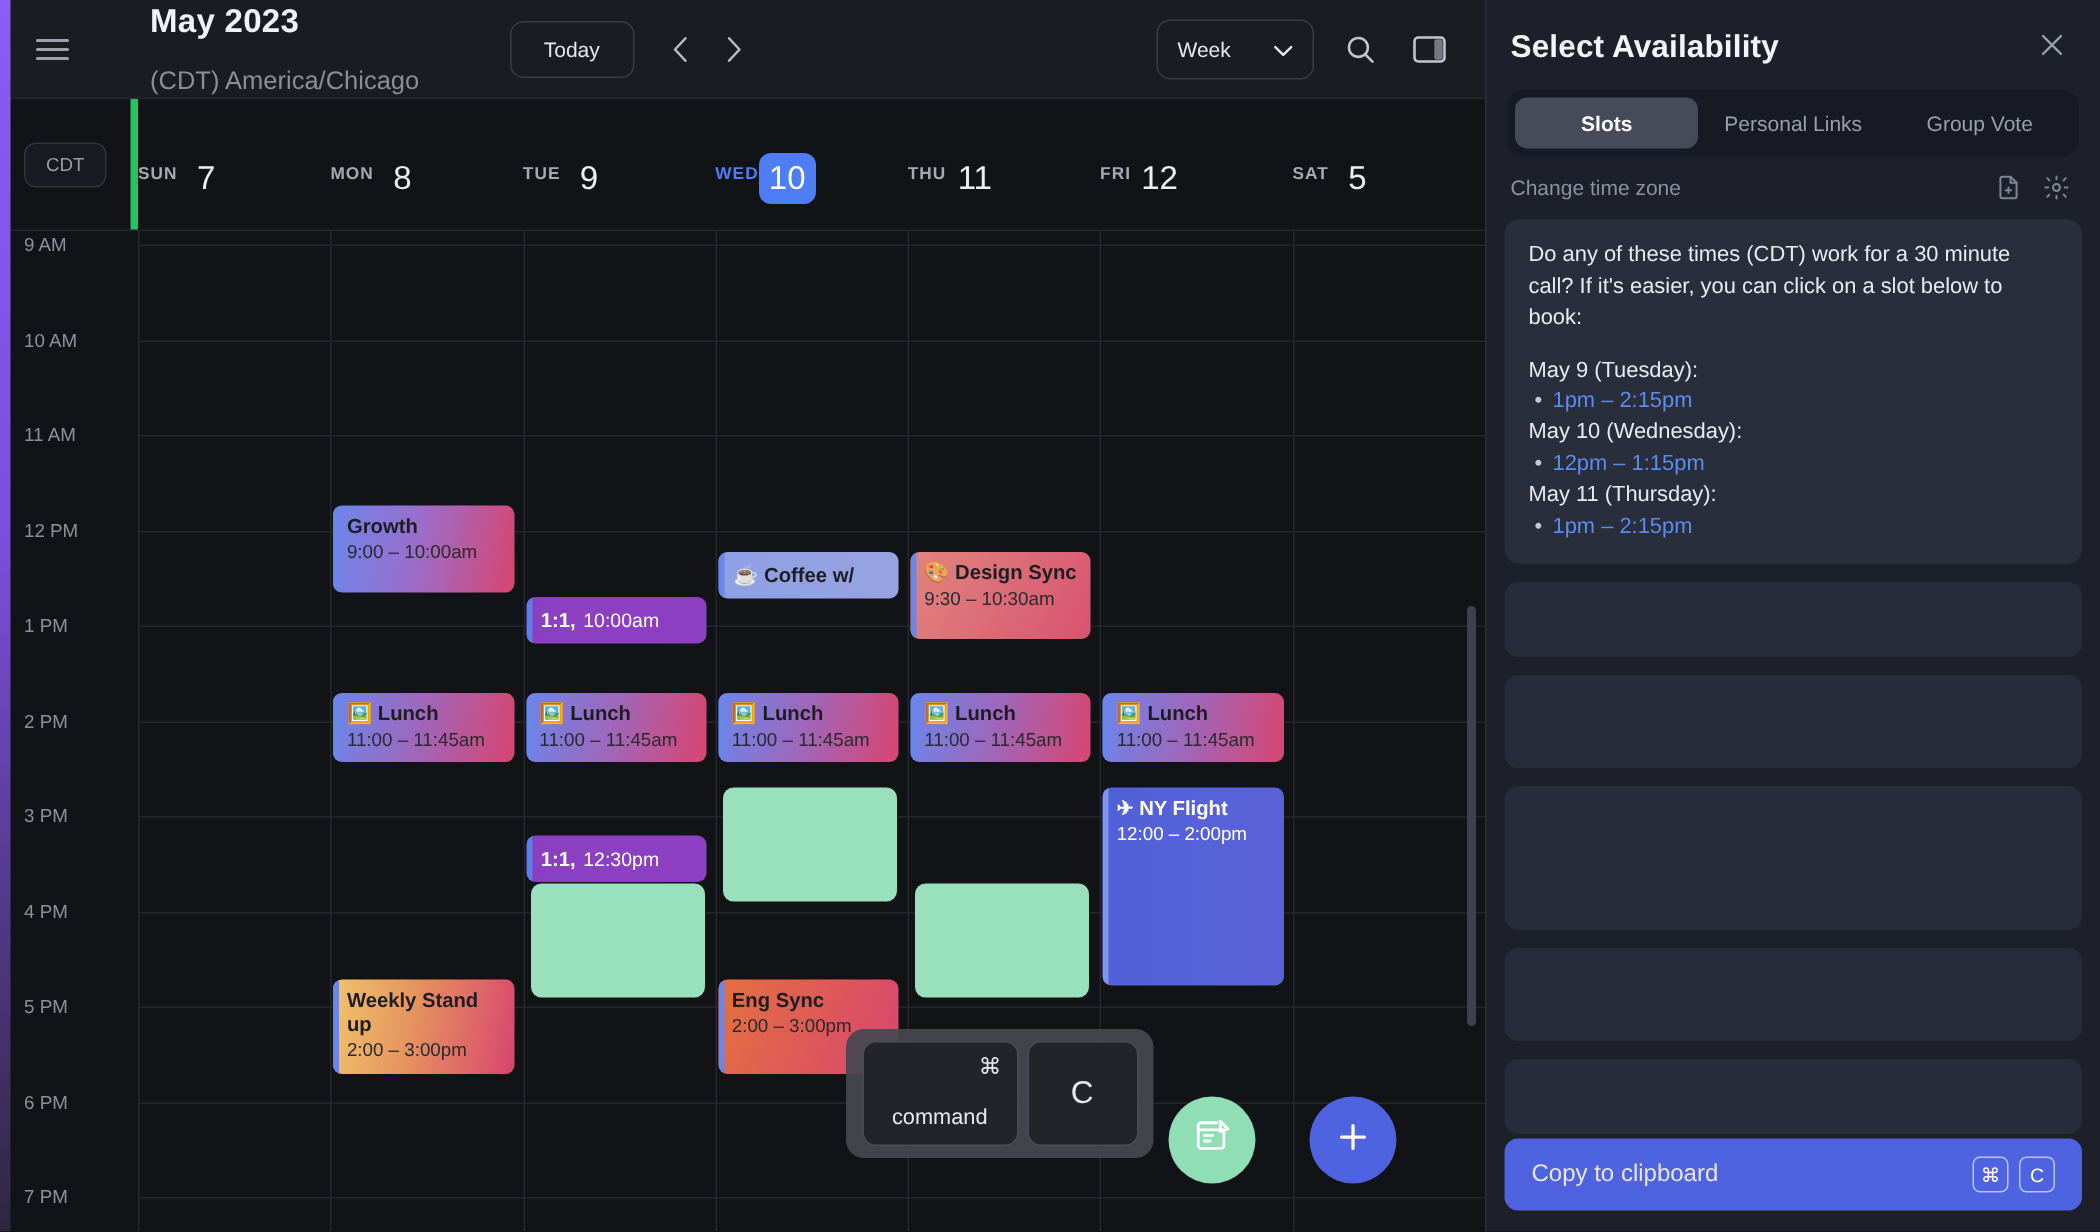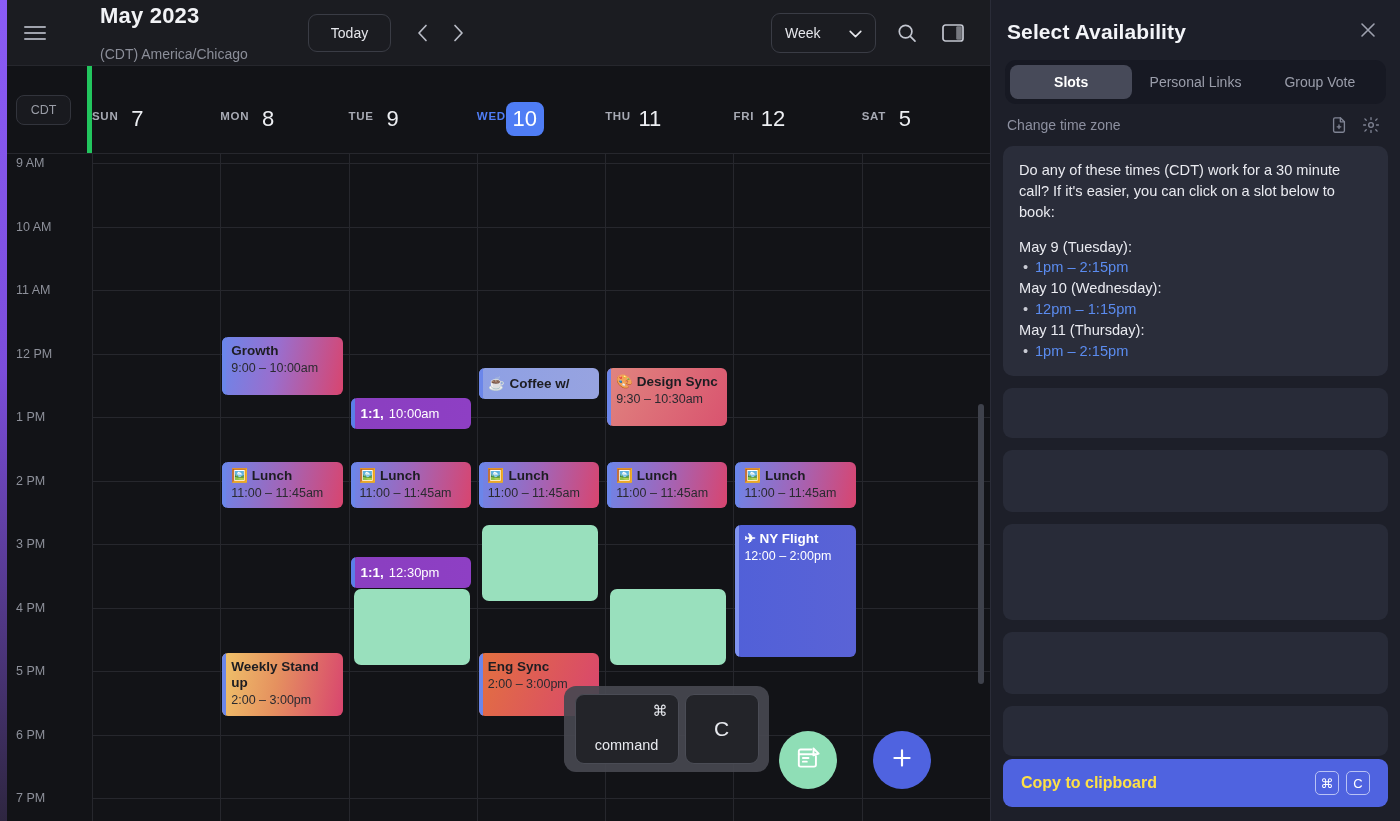--- a/index.html
+++ b/index.html
@@ -32,21 +32,21 @@
     border-bottom: 1px solid #26272d;
     z-index: 12;
   }
   .hamburger {
     width: 54px; display: flex; flex-direction: column; align-items: center;
     gap: 4px; cursor: pointer; margin-left: 8px;
   }
   .hamburger span { display:block; width: 22px; height: 2px; background: #a0a3ad; border-radius:1px;}
   .title-block { margin-left: 38px; }
   .title-month { font-size: 22px; font-weight: 700; color: #f2f3f6; letter-spacing: .2px;}
-  .title-tz { font-size: 14px; color: #8b8e99; margin-top: 17px; }
+  .title-tz { font-size: 17px; color: #8b8e99; margin-top: 17px; }
   .today-btn {
     margin-left: 60px;
     height: 38px; padding: 0 22px;
     border: 1px solid #3a3c45; border-radius: 9px;
     background: transparent; color: #e6e7ec;
     font-size: 14px; font-family: inherit; cursor: pointer;
     display:flex; align-items:center;
   }
   .navarrows { display:flex; align-items:center; gap: 6px; margin-left: 16px; }
   .arrow-btn {
@@ -178,21 +178,21 @@
   .msgbox li::before { content:"•"; position:absolute; left:4px; color:#c9cbd4;}
 
   .placeholder {
     margin: 12px 12px 0 12px; background:#282b38; border-radius:9px;
   }
   .copy-btn {
     position:absolute; left:12px; right:12px; bottom: 14px; height: 48px;
     background:#4f63e0; border-radius:9px; display:flex; align-items:center;
     padding: 0 18px; cursor:pointer; border:none;
   }
-  .copy-btn .ctxt { color:#fde047; font-size:16px; font-weight:700; }
+  .copy-btn .ctxt { color:#e5e5e5; font-size:16px; font-weight:400; }
   .copy-btn .keys { margin-left:auto; display:flex; gap:7px; }
   .copy-btn .k {
     width: 24px; height:24px; border:1px solid #b9c2f5; border-radius:5px;
     display:flex;align-items:center;justify-content:center; color:#fff; font-size:13px;
   }
 </style>
 </head>
 <body>
 
 <div id="app">

